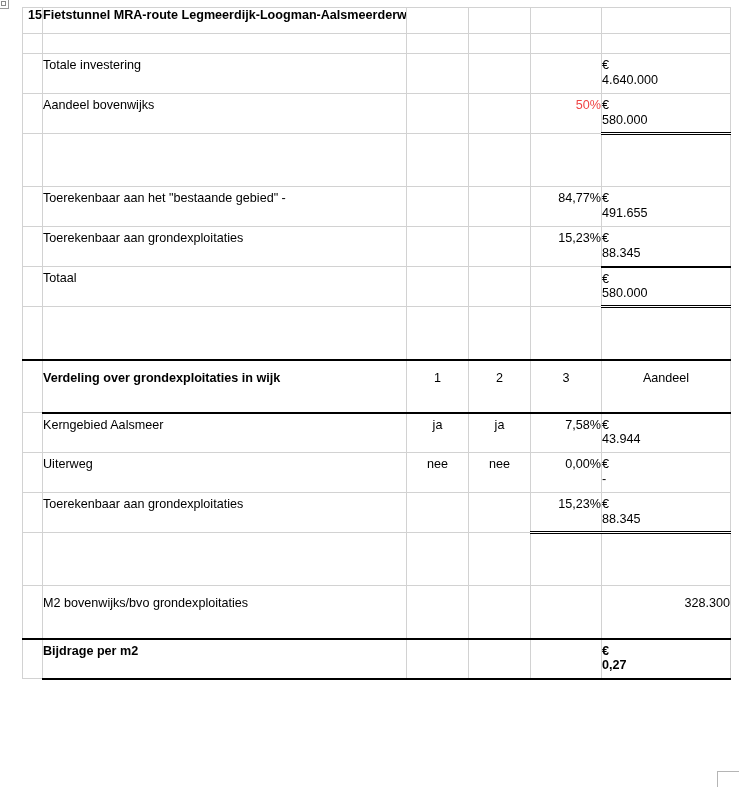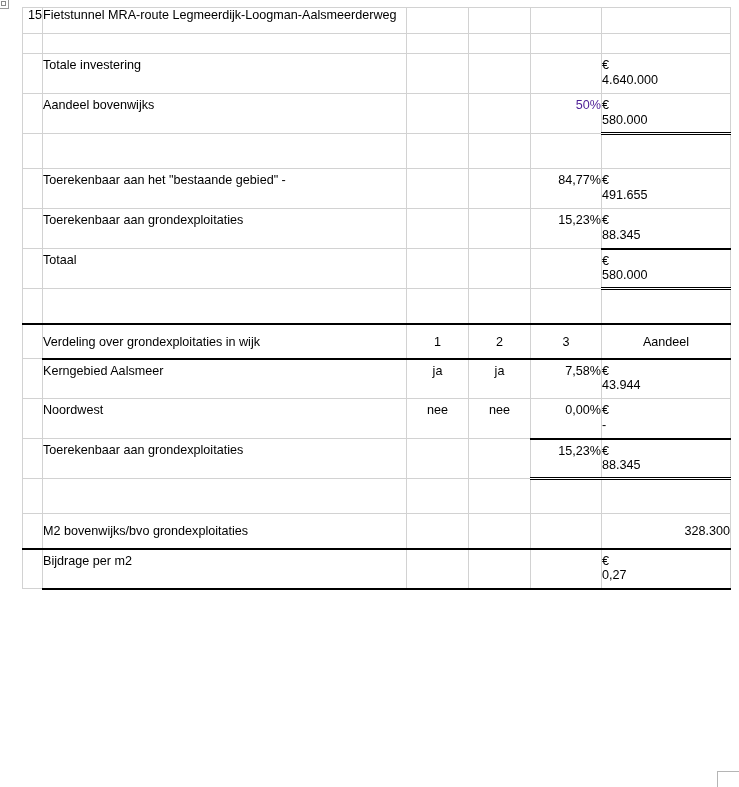--- a/index.html
+++ b/index.html
@@ -70,22 +70,22 @@
   col.c-1     { width: 62px; }
   col.c-2     { width: 62px; }
   col.c-3     { width: 71px; }
   col.c-aand  { width: 129px; }
 
   .pad-l   { padding-left: 6px; }
   .pad-l2  { padding-left: 12px; }
   .pad-r   { padding-right: 5px; }
   .ta-r    { text-align: right; }
   .ta-c    { text-align: center; }
-  .bold    { font-weight: normal; }
-  .red     { color: #4c1d95; }
+  .bold    { font-weight: bold; }
+  .red     { color: #ef4444; }
 
   
   .eur {
     padding-left: 5px;
     padding-right: 5px;
   }
   .eur .sym { display: block; }
   .eur .amt { display: block; }
   .eur-inline {
     padding-left: 5px;
@@ -98,21 +98,21 @@
   
   .bt-thick { border-top: 2px solid #000000 !important; }
   .bb-thick { border-bottom: 2px solid #000000 !important; }
   .bb-double {
     border-bottom: 3px double #000000 !important;
   }
 
   .r-h20  { height: 20px; }
   .r-h40  { height: 40px; }
   .r-h33  { height: 33px; }
-  .r-h35  { height: 35px; }
+  .r-h35  { height: 53px; }
   .r-h26  { height: 26px; }
 
   .cell-txt { display: block; padding-top: 4px; }
   .cell-txt-mid { display: block; padding-top: 10px; }
 </style>
 </head>
 <body>
 
 <div class="corner-tl"></div>
 <div class="corner-br"></div>
@@ -278,42 +278,42 @@
           </td>
       <td class="ta-r pad-r">
             <span class="cell-txt">7,58%</span>
           </td>
       <td class="eur">
         <span class="sym cell-txt">€</span>
         <span class="amt">43.944</span>
       </td>
     </tr>
 
-
-
-
-    <tr class="r-h40">
-      <td></td>
-      <td class="pad-l">
-            <span class="cell-txt">Noordwest</span>
+    <tr class="r-h40">
+      <td></td>
+      <td class="pad-l">
+            <span class="cell-txt">Uiterweg</span>
           </td>
       <td class="ta-c">
             <span class="cell-txt">nee</span>
           </td>
       <td class="ta-c">
             <span class="cell-txt">nee</span>
           </td>
-      <td class="ta-r pad-r bb-thick">
+      <td class="ta-r pad-r">
             <span class="cell-txt">0,00%</span>
           </td>
-      <td class="eur bb-thick">
+      <td class="eur">
         <span class="sym cell-txt">€</span>
         <span class="amt">-</span>
       </td>
     </tr>
+
+
+
 
     <tr class="r-h40">
       <td></td>
       <td class="pad-l">
             <span class="cell-txt">Toerekenbaar aan grondexploitaties</span>
           </td>
       <td class="ta-c">
             <span class="cell-txt"></span>
           </td>
       <td class="ta-c">

